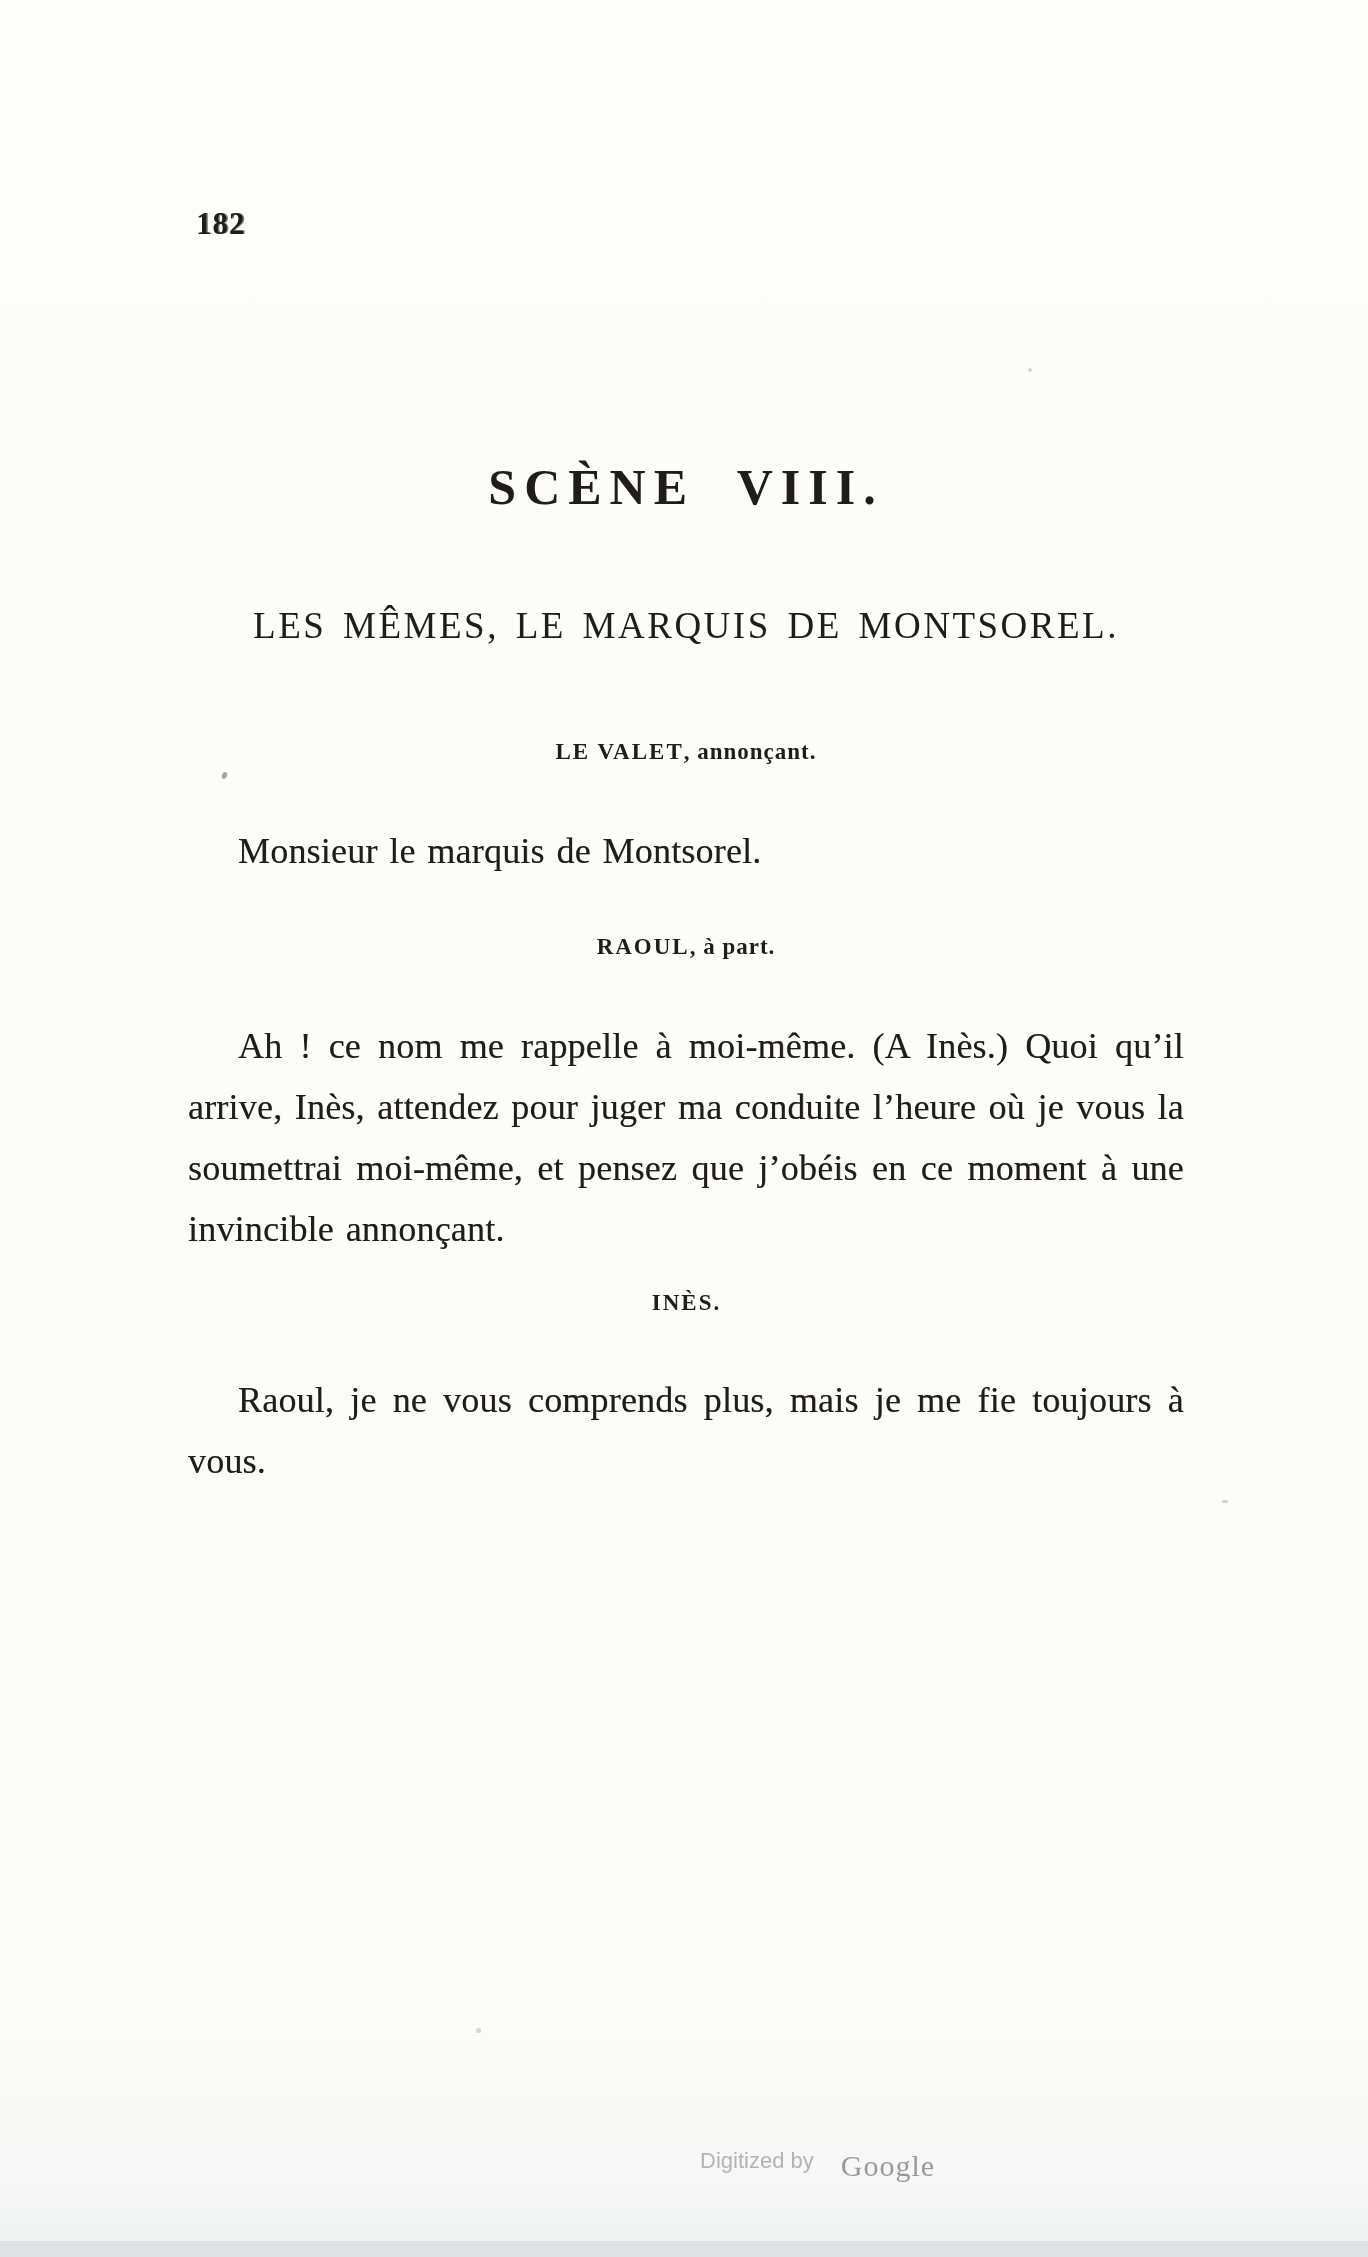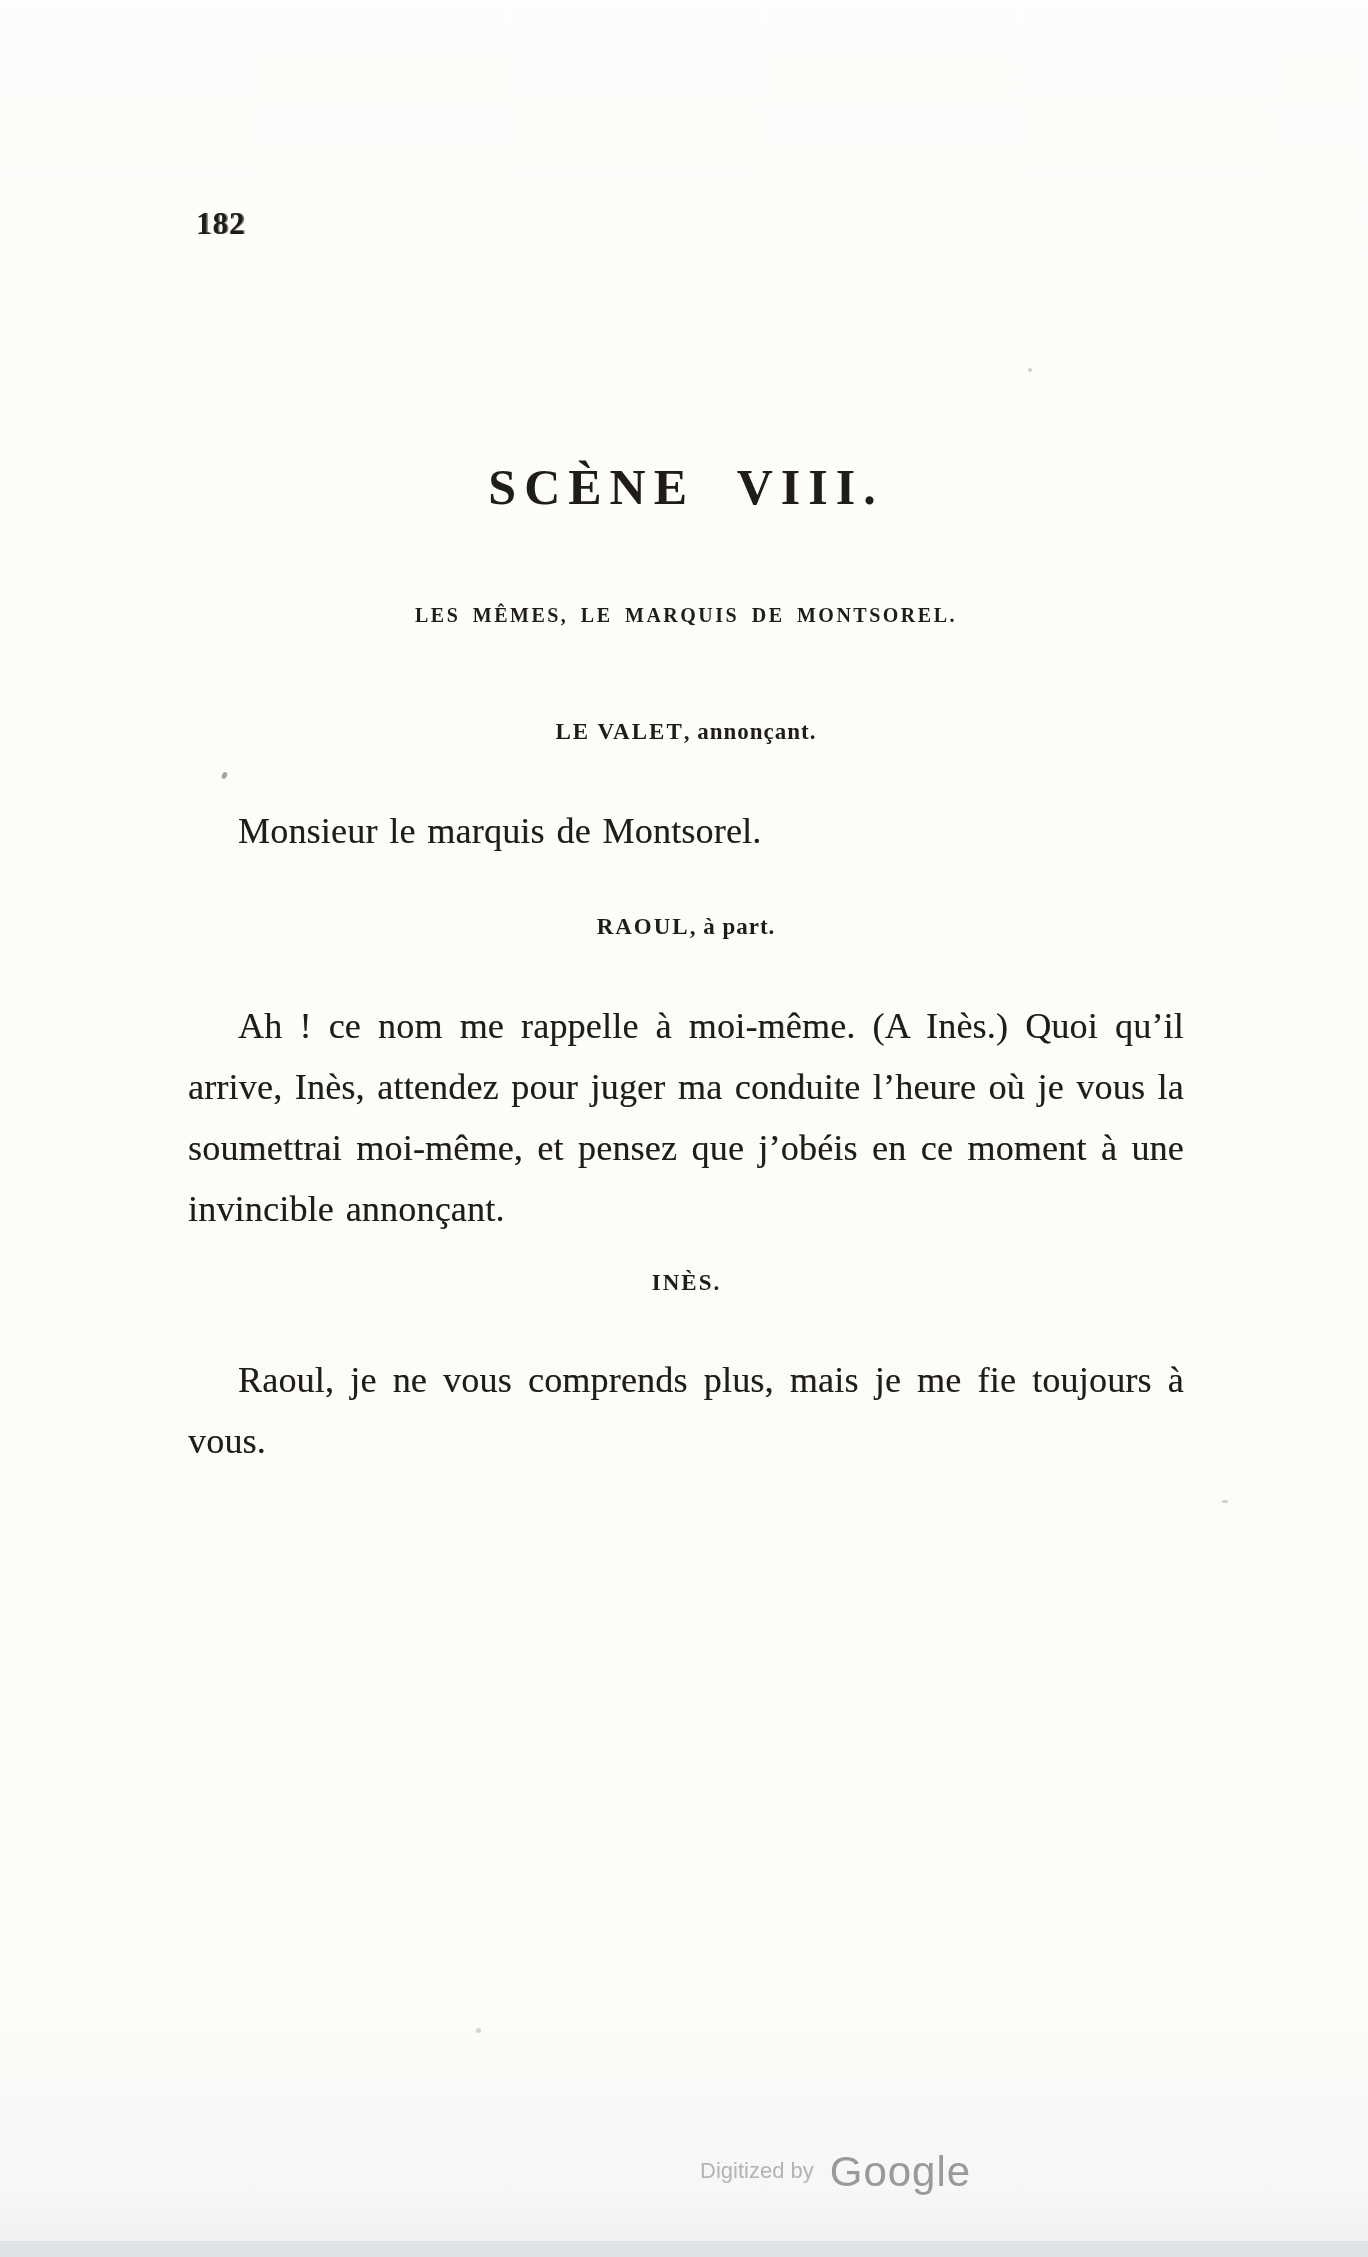--- a/index.html
+++ b/index.html
@@ -58,22 +58,22 @@
     text-align: center;
     font-size: 50px;
     font-weight: 700;
     letter-spacing: 8px;
     word-spacing: 22px;
   }
 
   .scene-characters {
     margin-top: 88px;
     text-align: center;
-    font-size: 20px;
-    font-weight: 700;
+    font-size: 37px;
+    font-weight: 400;
     letter-spacing: 2.5px;
     word-spacing: 5px;
   }
 
   .speaker-line {
     text-align: center;
     font-size: 23px;
     font-weight: 700;
     letter-spacing: 2px;
   }
@@ -124,25 +124,25 @@
     white-space: nowrap;
     color: #a9a9a7;
   }
   .digitized .by {
     font-family: "Liberation Sans", sans-serif;
     font-size: 22px;
     vertical-align: 8px;
     color: #b3b3b1;
   }
   .digitized .google {
-    font-family: Liberation Sans, sans-serif;
-    font-size: 42px;
+    font-family: Liberation Serif, serif;
+    font-size: 30px;
     letter-spacing: 1px;
     color: #9a9a98;
-    margin-left: 12px;
+    margin-left: 23px;
   }
 </style>
 </head>
 <body>
 
 <div class="page">
 
   <header class="running-head">
     <span class="page-num">182</span>
   </header>

